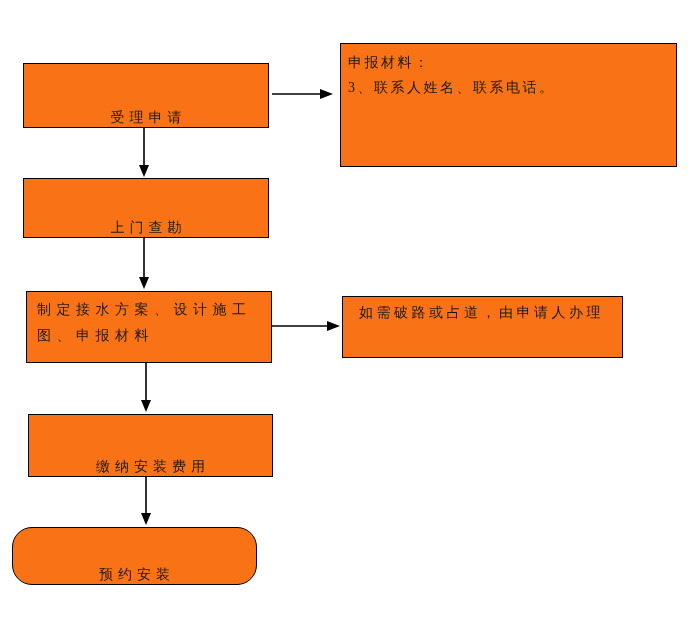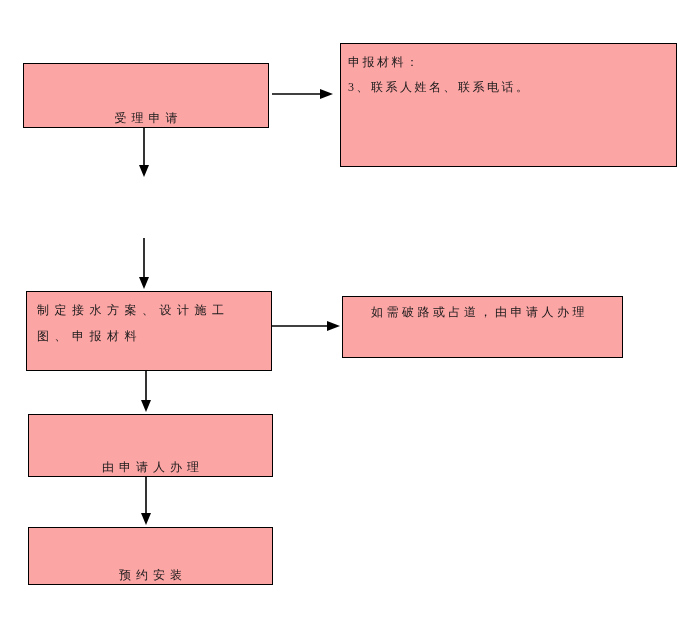--- a/index.html
+++ b/index.html
@@ -28,46 +28,46 @@
     stroke-width: 1.6;
   }
   .arrows polygon {
     fill: #000000;
     stroke: none;
   }
   .box {
     position: absolute;
     box-sizing: border-box;
     border: 1.7px solid #000000;
-    background: #fca5a5;
-    font-size: 12px;
+    background: #f97316;
+    font-size: 14px;
   }
   .box.center {
     display: flex;
     align-items: flex-end;
     justify-content: center;
     text-align: center;
   }
   .box.center .lbl {
     letter-spacing: 5px;
     margin-right: -5px;
     white-space: nowrap;
   }
   
   #step1 { left: 23px;  top: 63px;  width: 246px; height: 65px; }
   #step2 { left: 23px;  top: 178px; width: 246px; height: 60px; }
-  #step3 { left: 26px;  top: 291px; width: 246px; height: 80px;
+  #step3 { left: 26px;  top: 291px; width: 246px; height: 72px;
            padding: 5px 0 0 10px; line-height: 26px; letter-spacing: 5.5px; }
   #step4 { left: 28px;  top: 414px; width: 245px; height: 63px; }
-  #step5 { left: 28px;  top: 527px; width: 245px; height: 58px; }
+  #step5 { left: 12px;  top: 527px; width: 245px; height: 58px; border-radius: 20px; }
   
   #noteA { left: 340px; top: 43px;  width: 337px; height: 124px;
            padding: 6px 4px 0 7px; line-height: 25px; letter-spacing: 2.5px; }
   #noteB { left: 342px; top: 296px; width: 281px; height: 62px;
-           padding: 3px 4px 0 28px; line-height: 25px; letter-spacing: 3.5px; }
+           padding: 3px 4px 0 16px; line-height: 25px; letter-spacing: 3.5px; }
   .tline { white-space: nowrap; }
 </style>
 </head>
 <body>
 
 <div class="canvas">
 
   <svg class="arrows" viewBox="0 0 697 630" aria-hidden="true">
     <g>
       <line x1="144" y1="128" x2="144" y2="166"></line>
@@ -92,28 +92,31 @@
     <g>
       <line x1="272" y1="326" x2="328" y2="326"></line>
       <polygon points="327,321 327,331 340,326"></polygon>
     </g>
   </svg>
 
   <div class="box center" id="step1">
     <span class="lbl">受理申请</span>
   </div>
 
+  <div class="box center" id="step2">
+    <span class="lbl">上门查勘</span>
+  </div>
 
   <div class="box" id="step3">
     <div class="tline">制定接水方案、设计施工</div>
     <div class="tline">图、申报材料</div>
   </div>
 
   <div class="box center" id="step4">
-    <span class="lbl">由申请人办理</span>
+    <span class="lbl">缴纳安装费用</span>
   </div>
 
   <div class="box center" id="step5">
     <span class="lbl">预约安装</span>
   </div>
 
   <div class="box" id="noteA">
     <div class="tline">申报材料：</div>
     <div class="tline">3、联系人姓名、联系电话。</div>
   </div>

